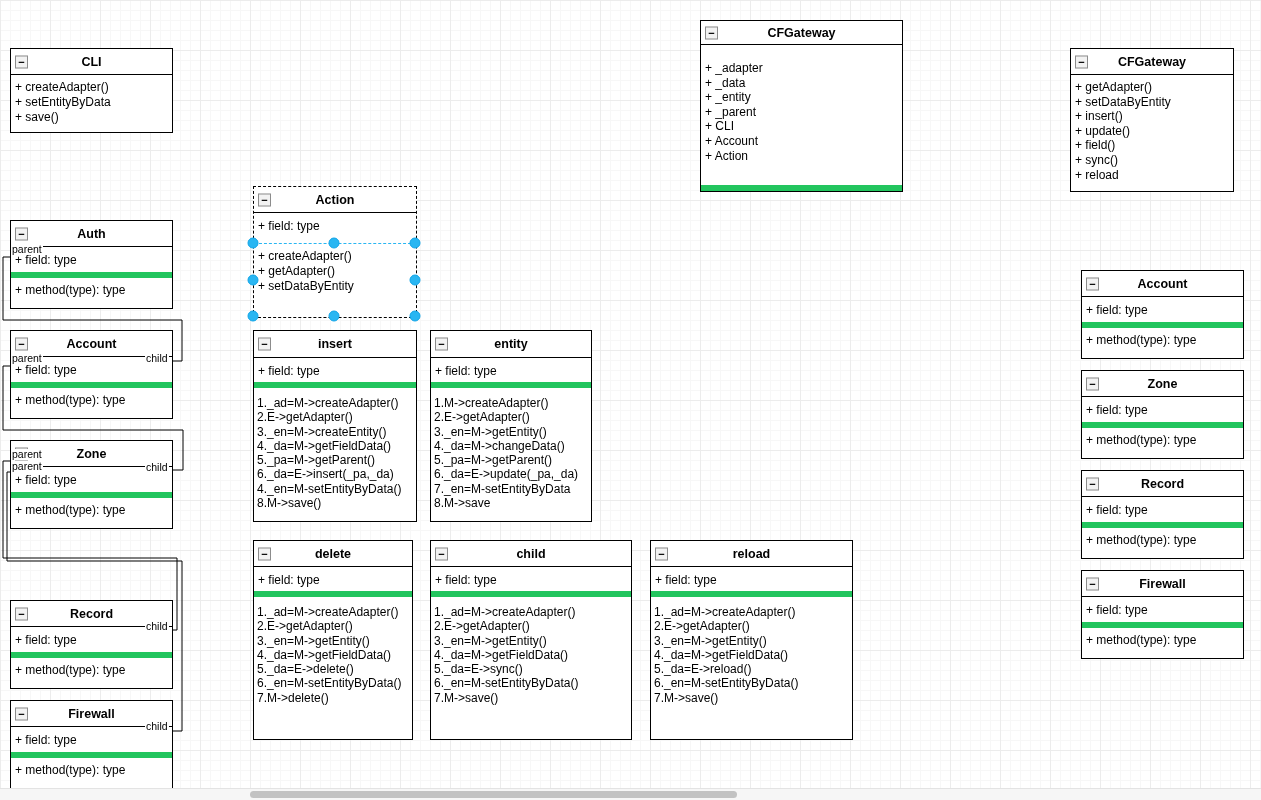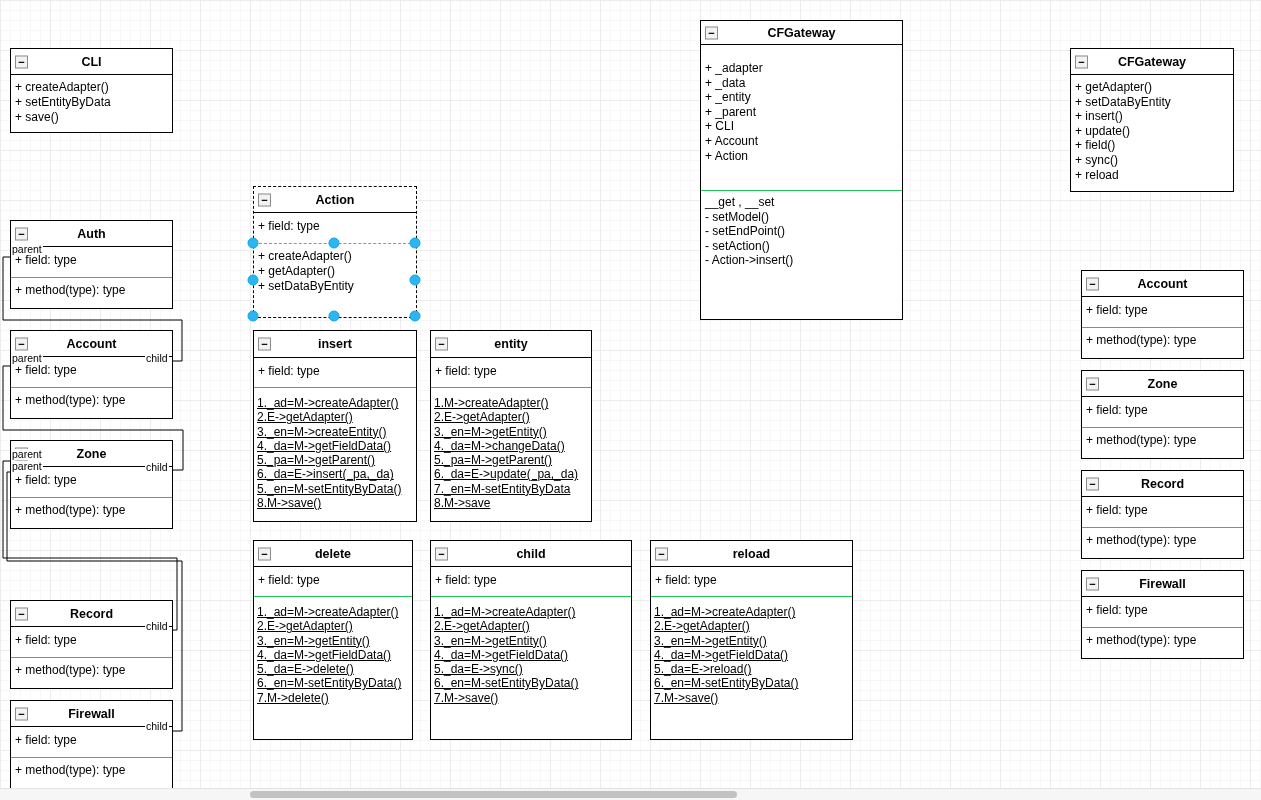--- a/index.html
+++ b/index.html
@@ -12,25 +12,25 @@
       linear-gradient(to bottom,#f7f7f7 1px,transparent 1px);
     background-size:50px 50px,50px 50px,10px 10px,10px 10px;}
   #edges{position:absolute;left:0;top:0;pointer-events:none;}
   .class-box{position:absolute;background:#fff;border:1px solid #000;box-sizing:content-box;}
   .class-box.selected{border:1px dashed #000;}
   .title-row{position:relative;display:flex;align-items:center;justify-content:center;
     border-bottom:1px solid #000;font-weight:bold;font-size:12.5px;box-sizing:border-box;}
   .collapse{position:absolute;left:4px;top:50%;transform:translateY(-50%);
     width:13px;height:13px;border:1px solid #8c8c8c;background:#f2f2f2;
     font-size:11px;line-height:11px;text-align:center;box-sizing:border-box;color:#000;cursor:pointer;}
-  .fields{border-bottom:1px solid #22c55e;box-sizing:border-box;padding-top:6px;}
+  .fields{border-bottom:6px solid #22c55e;box-sizing:border-box;padding-top:6px;}
   .selected .fields{border-bottom:1px dashed #29b6f2;}
   .methods{box-sizing:border-box;padding-top:5px;}
   .row{padding-left:4px;font-size:12px;line-height:15px;white-space:pre;color:#000;}
-  .kind-steps .methods{padding-top:8px;text-decoration:underline;}
+  .kind-steps .methods{padding-top:8px;}
   .kind-steps .methods .row{line-height:14.3px;padding-left:3px;}
   .kind-gateway .fields{padding-top:16px;}
   .kind-gateway .fields .row,.kind-gateway .methods .row{line-height:14.6px;}
   .kind-gateway .methods{padding-top:4px;}
   .kind-endpoint .methods .row{line-height:14.6px;}
   .edge-label{position:absolute;font-size:10.5px;line-height:11px;background:#fff;
     padding:0 1px;color:#000;}
   .handle{position:absolute;width:9px;height:9px;border-radius:50%;
     background:#29b6f2;border:1px solid #10a5e8;transform:translate(-50%,-50%);cursor:move;}
   .hscroll{position:absolute;left:0;bottom:0;width:100%;height:12px;
@@ -141,21 +141,21 @@
         <div class="fields" style="height: 30px;">
           <div class="row">+ field: type</div>
         </div>
         <div class="methods" style="height: 133px;">
           <div class="row">1._ad=M-&gt;createAdapter()</div>
           <div class="row">2.E-&gt;getAdapter()</div>
           <div class="row">3._en=M-&gt;createEntity()</div>
           <div class="row">4._da=M-&gt;getFieldData()</div>
           <div class="row">5._pa=M-&gt;getParent()</div>
           <div class="row">6._da=E-&gt;insert(_pa,_da)</div>
-          <div class="row">5._en=M-setEntityByData()</div>
+          <div class="row">4._en=M-setEntityByData()</div>
           <div class="row">8.M-&gt;save()</div>
         </div>
       </div>
       <div class="class-box kind-steps" style="left: 430px; top: 330px; width: 160px;">
         <div class="title-row" style="height: 27px;">
           <span class="collapse">−</span>
           <span class="title-text">entity</span>
         </div>
         <div class="fields" style="height: 30px;">
           <div class="row">+ field: type</div>
@@ -231,27 +231,20 @@
           <span class="title-text">CFGateway</span>
         </div>
         <div class="fields" style="height: 146px;">
           <div class="row">+ _adapter</div>
           <div class="row">+ _data</div>
           <div class="row">+ _entity</div>
           <div class="row">+ _parent</div>
           <div class="row">+ CLI</div>
           <div class="row">+ Account</div>
           <div class="row">+ Action</div>
-        </div>
-        <div class="methods" style="height: 128px;">
-          <div class="row">__get , __set</div>
-          <div class="row">- setModel()</div>
-          <div class="row">- setEndPoint()</div>
-          <div class="row">- setAction()</div>
-          <div class="row">- Action-&gt;insert()</div>
         </div>
       </div>
       <div class="class-box kind-endpoint" style="left: 1070px; top: 48px; width: 162px;">
         <div class="title-row" style="height: 26px;">
           <span class="collapse">−</span>
           <span class="title-text">CFGateway</span>
         </div>
         <div class="methods" style="height: 116px;">
           <div class="row">+ getAdapter()</div>
           <div class="row">+ setDataByEntity</div>

